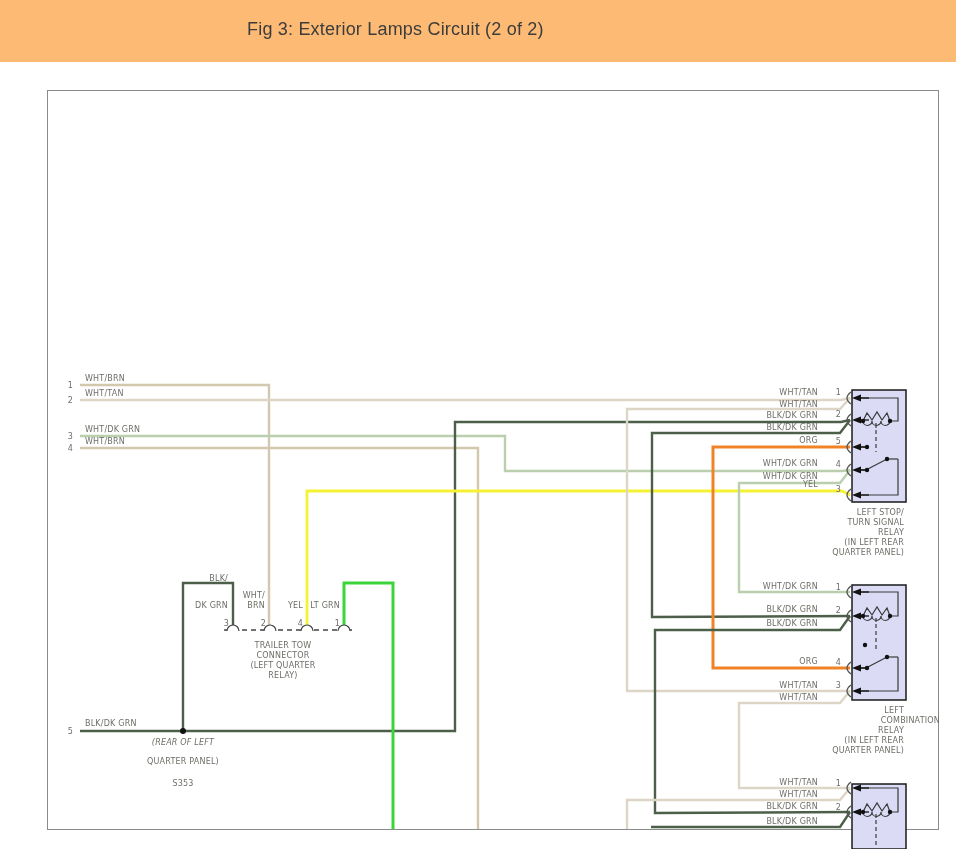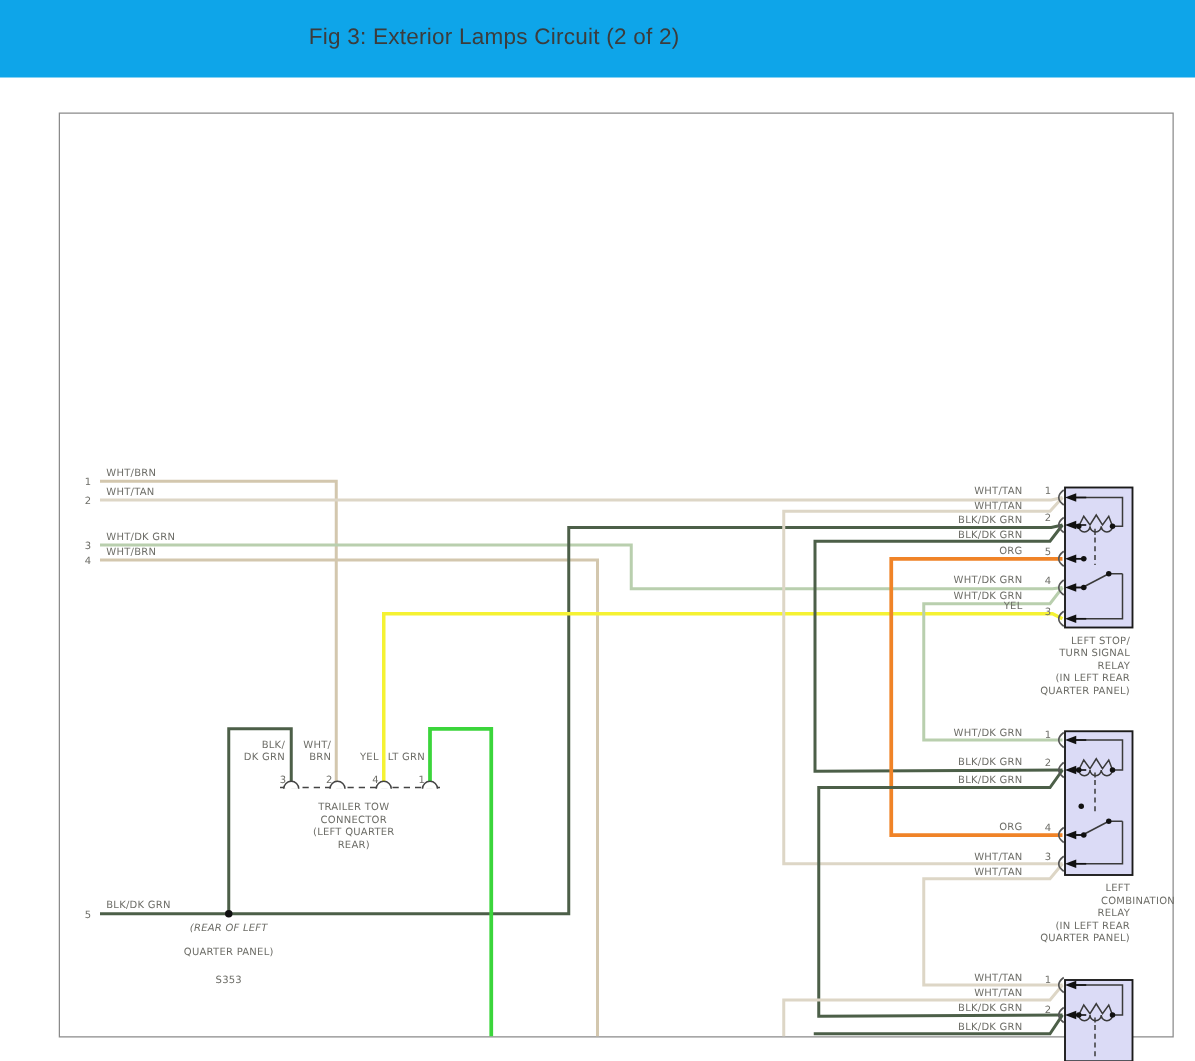--- a/index.html
+++ b/index.html
@@ -26,21 +26,21 @@
     white-space:nowrap;letter-spacing:.2px;
     font-family:"DejaVu Sans",sans-serif;
   }
   .lbl.r{transform:translate(-100%,-50%);}
   .lbl.l{transform:translate(0,-50%);}
   .lbl.c{transform:translate(-50%,-50%);text-align:right;}
 </style>
 </head>
 <body>
 
-<div class="banner" style="background: #0ea5e9;">
+<div class="banner" style="background: #fdba74;">
   <div class="banner-title">Fig 3: Exterior Lamps Circuit (2 of 2)</div>
 </div>
 
 <div class="frame" style="border-color: rgb(138, 138, 138);"></div>
 
 <svg class="wiring" id="wiring-svg" viewBox="0 0 956 849">
     <polyline points="80,385 269,385 269,628" fill="none" stroke="#d3c7ae" stroke-width="2.4"></polyline>
     <polyline points="80,400 841,400 850,398" fill="none" stroke="#ddd6c6" stroke-width="2.4"></polyline>
     <polyline points="80,436 505,436 505,471 842,471 850,470" fill="none" stroke="#b9cfae" stroke-width="2.4"></polyline>
     <polyline points="80,448 478,448 478,829" fill="none" stroke="#d3c7ae" stroke-width="2.4"></polyline>
@@ -149,34 +149,34 @@
     <div class="lbl l" style="left: 85px; top: 379px; color: rgb(110, 110, 104);">WHT/BRN</div>
     <div class="lbl l" style="left: 85px; top: 394px; color: rgb(110, 110, 104);">WHT/TAN</div>
     <div class="lbl l" style="left: 85px; top: 430px; color: rgb(110, 110, 104);">WHT/DK GRN</div>
     <div class="lbl l" style="left: 85px; top: 442px; color: rgb(110, 110, 104);">WHT/BRN</div>
     <div class="lbl l" style="left: 85px; top: 724px; color: rgb(110, 110, 104);">BLK/DK GRN</div>
     <div class="lbl r" style="left: 73px; top: 386px; color: rgb(110, 110, 104);">1</div>
     <div class="lbl r" style="left: 73px; top: 401px; color: rgb(110, 110, 104);">2</div>
     <div class="lbl r" style="left: 73px; top: 437px; color: rgb(110, 110, 104);">3</div>
     <div class="lbl r" style="left: 73px; top: 449px; color: rgb(110, 110, 104);">4</div>
     <div class="lbl r" style="left: 73px; top: 732px; color: rgb(110, 110, 104);">5</div>
-    <div class="lbl r" style="left: 228px; top: 596px; color: rgb(110, 110, 104);">BLK/</div>
+    <div class="lbl r" style="left: 228px; top: 579px; color: rgb(110, 110, 104);">BLK/</div>
     <div class="lbl r" style="left: 228px; top: 606px; color: rgb(110, 110, 104); text-align: right;">DK GRN</div>
     <div class="lbl r" style="left: 265px; top: 596px; color: rgb(110, 110, 104);">WHT/</div>
     <div class="lbl r" style="left: 265px; top: 606px; color: rgb(110, 110, 104);">BRN</div>
     <div class="lbl r" style="left: 303px; top: 606px; color: rgb(110, 110, 104);">YEL</div>
     <div class="lbl r" style="left: 340px; top: 606px; color: rgb(110, 110, 104);">LT GRN</div>
     <div class="lbl r" style="left: 229px; top: 624px; color: rgb(110, 110, 104);">3</div>
     <div class="lbl r" style="left: 266px; top: 624px; color: rgb(110, 110, 104);">2</div>
     <div class="lbl r" style="left: 303px; top: 624px; color: rgb(110, 110, 104);">4</div>
     <div class="lbl r" style="left: 340px; top: 624px; color: rgb(110, 110, 104);">1</div>
     <div class="lbl c" style="left: 283px; top: 646px; color: rgb(110, 110, 104);">TRAILER TOW</div>
     <div class="lbl c" style="left: 283px; top: 656px; color: rgb(110, 110, 104);">CONNECTOR</div>
     <div class="lbl c" style="left: 283px; top: 666px; color: rgb(110, 110, 104);">(LEFT QUARTER</div>
-    <div class="lbl c" style="left: 283px; top: 676px; color: rgb(110, 110, 104);">REAR)</div>
+    <div class="lbl c" style="left: 283px; top: 676px; color: rgb(110, 110, 104);">RELAY)</div>
     <div class="lbl c" style="left: 183px; top: 784px; color: rgb(110, 110, 104);">S353</div>
     <div class="lbl c" style="left: 183px; top: 743px; color: rgb(110, 110, 104); font-style: italic;">(REAR OF LEFT</div>
     <div class="lbl c" style="left: 183px; top: 762px; color: rgb(110, 110, 104);">QUARTER PANEL)</div>
     <div class="lbl r" style="left: 818px; top: 393px; color: rgb(110, 110, 104);">WHT/TAN</div>
     <div class="lbl r" style="left: 818px; top: 405px; color: rgb(110, 110, 104);">WHT/TAN</div>
     <div class="lbl r" style="left: 818px; top: 416px; color: rgb(110, 110, 104);">BLK/DK GRN</div>
     <div class="lbl r" style="left: 818px; top: 428px; color: rgb(110, 110, 104);">BLK/DK GRN</div>
     <div class="lbl r" style="left: 818px; top: 441px; color: rgb(110, 110, 104);">ORG</div>
     <div class="lbl r" style="left: 818px; top: 464px; color: rgb(110, 110, 104);">WHT/DK GRN</div>
     <div class="lbl r" style="left: 818px; top: 477px; color: rgb(110, 110, 104);">WHT/DK GRN</div>

